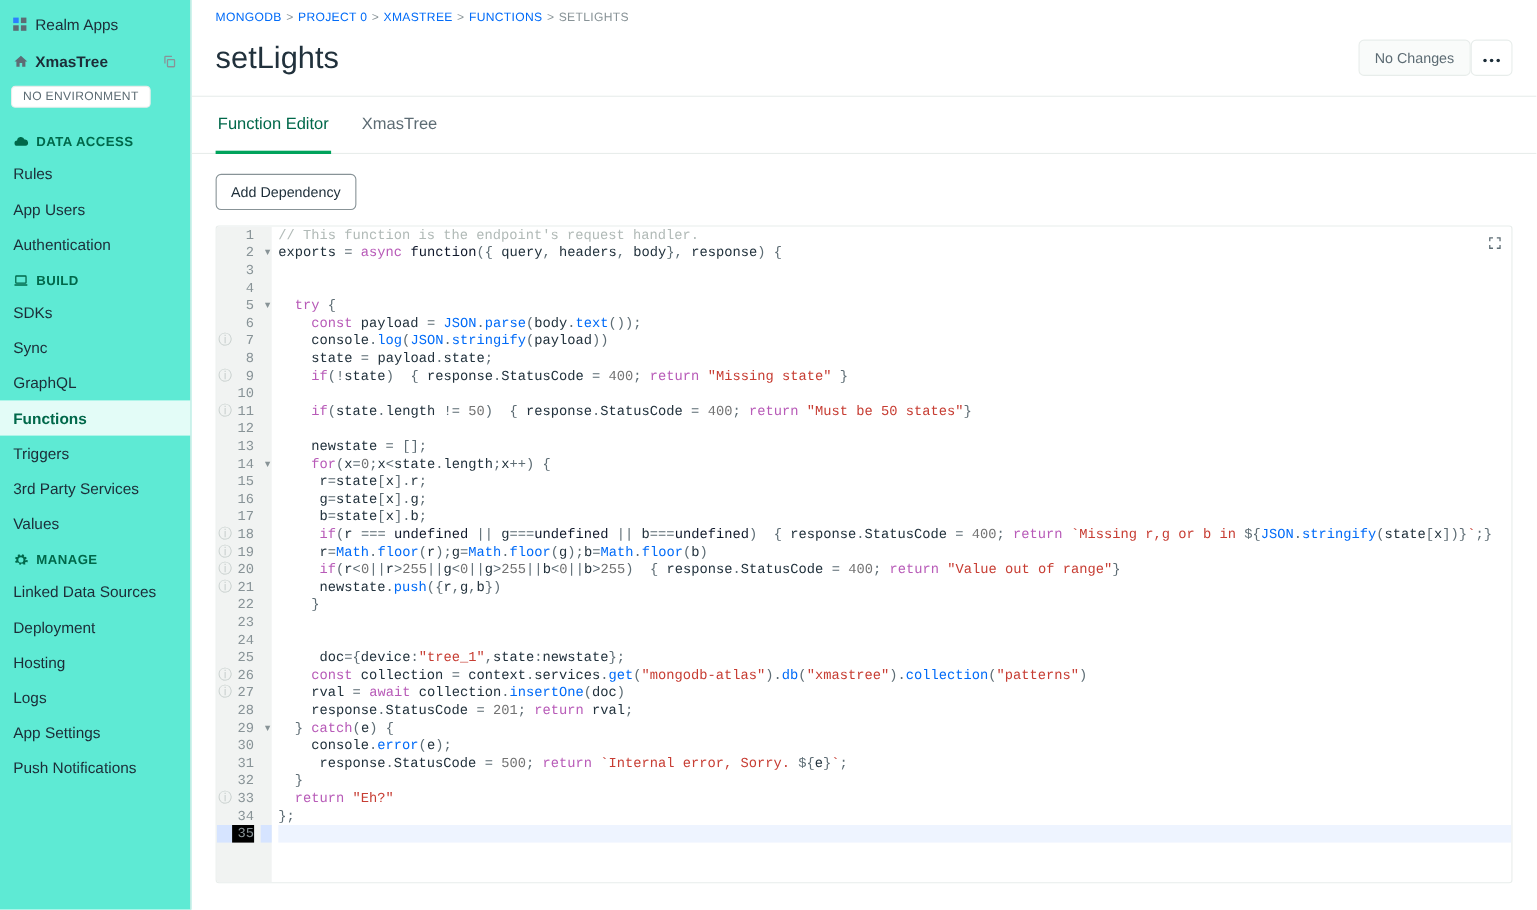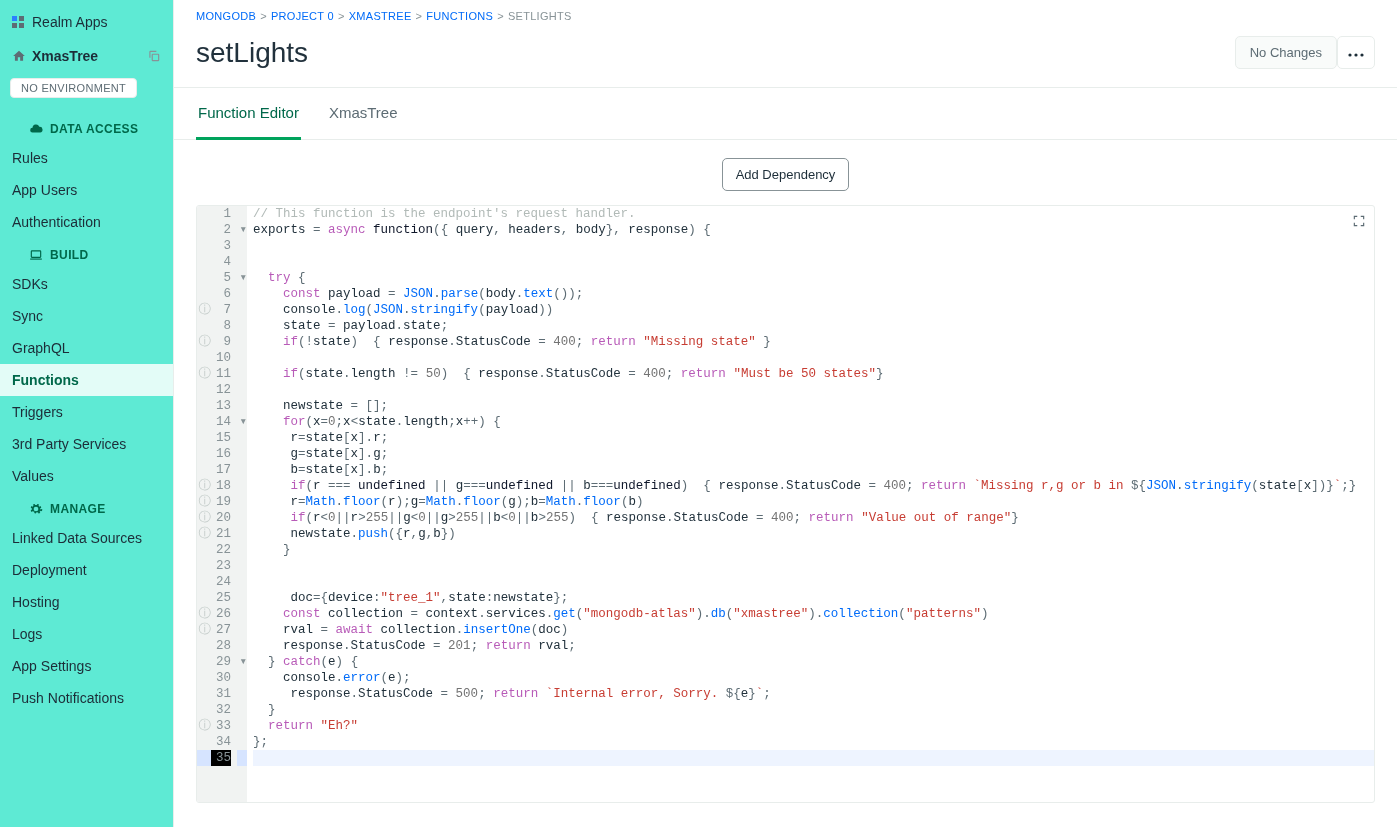--- a/index.html
+++ b/index.html
@@ -6,38 +6,38 @@
 body{font-family:-apple-system,BlinkMacSystemFont,"Segoe UI",Helvetica,Arial,sans-serif;font-size:14px;color:#1c2d38;background:#fff;overflow:hidden}
 .app{display:flex;width:1397px;height:827px}
 .sidebar{width:174px;background:#5eead4;border-right:1px solid #e8edeb;display:flex;flex-direction:column}
 .brand{display:flex;align-items:center;gap:8px;padding:14px 12px 12px;color:#1c2d38;font-size:14px}
 .brand-icon{display:grid;grid-template-columns:5px 5px;grid-template-rows:5px 5px;gap:2px}
 .brand-icon span{background:#5d6c74}
 .brand-icon span:first-child{background:#2b7fff}
 .app-row{display:flex;align-items:center;justify-content:space-between;padding:6px 12px 10px;font-weight:600}
 .app-row svg{width:14px;height:14px}
 .env-pill{margin:4px 10px 14px;padding:3px 10px;border:1px solid #e8edeb;border-radius:4px;font-size:11px;letter-spacing:.3px;color:#5d6c74;width:fit-content;background:#fff}
-.section-head{display:flex;align-items:center;gap:7px;padding:10px 29px 6px;color:#00684a;font-size:12px;font-weight:700;letter-spacing:.4px}
+.section-head{display:flex;align-items:center;gap:7px;padding:10px 12px 6px;color:#00684a;font-size:12px;font-weight:700;letter-spacing:.4px}
 .section-head svg{width:14px;height:14px}
 .nav-item{padding:8px 12px;color:#1c2d38;font-size:14px;cursor:pointer}
 .nav-item.active{background:#e3fcf7;color:#00684a;font-weight:600}
 .main{flex:1;display:flex;flex-direction:column;overflow:hidden}
 .crumbs{padding:10px 22px 0;font-size:11px;letter-spacing:.3px}
 .crumbs a{color:#016bf8;text-decoration:none}
 .crumbs .sep{color:#889397;padding:0 4px}
 .crumbs .cur{color:#889397}
 .title-row{display:flex;align-items:center;justify-content:space-between;padding:14px 22px 18px;border-bottom:1px solid #e8edeb}
 .title-row h1{font-size:28px;font-weight:500;color:#21313c}
 .title-right{display:flex;gap:0}
 .btn{border:1px solid #e8edeb;background:#f9fbfa;border-radius:5px;padding:8px 14px;font-size:13px;color:#5d6c74;cursor:pointer}
 .btn.icon{padding:8px 10px;background:#fff}
 .tabs{display:flex;gap:26px;padding:0 22px;border-bottom:1px solid #e8edeb}
 .tab{padding:16px 2px;font-size:15px;color:#5d6c74;cursor:pointer}
 .tab.active{color:#00684a;font-weight:400;border-bottom:3px solid #00a35c;margin-bottom:-1px}
-.toolbar{display:flex;justify-content:center;padding:18px 22px 14px}
+.toolbar{display:flex;justify-content:flex-start;padding:18px 22px 14px}
 .btn-outline{border:1px solid #889397;background:#fff;border-radius:5px;padding:8px 13px;font-size:13px;color:#1c2d38;cursor:pointer}
 .editor-wrap{margin:0 22px;border:1px solid #e8edeb;border-radius:3px;height:598px;position:relative;overflow:hidden}
 .editor{display:flex;font-family:Menlo,Consolas,"Courier New",monospace;font-size:12.5px;line-height:16px;height:100%;overflow:auto}
 .gutter{background:#f1f3f2;color:#889397;text-align:right;user-select:none;display:flex}
 .g-lint{width:14px;color:#c4ccca}
 .g-num{width:26px;padding-right:6px}
 .g-fold{width:10px;color:#889397}
 .code{flex:1;padding-left:6px;white-space:pre;color:#21313c}
 .c-cmt{color:#b1bab7}
 .c-kw{color:#b85bb8}

